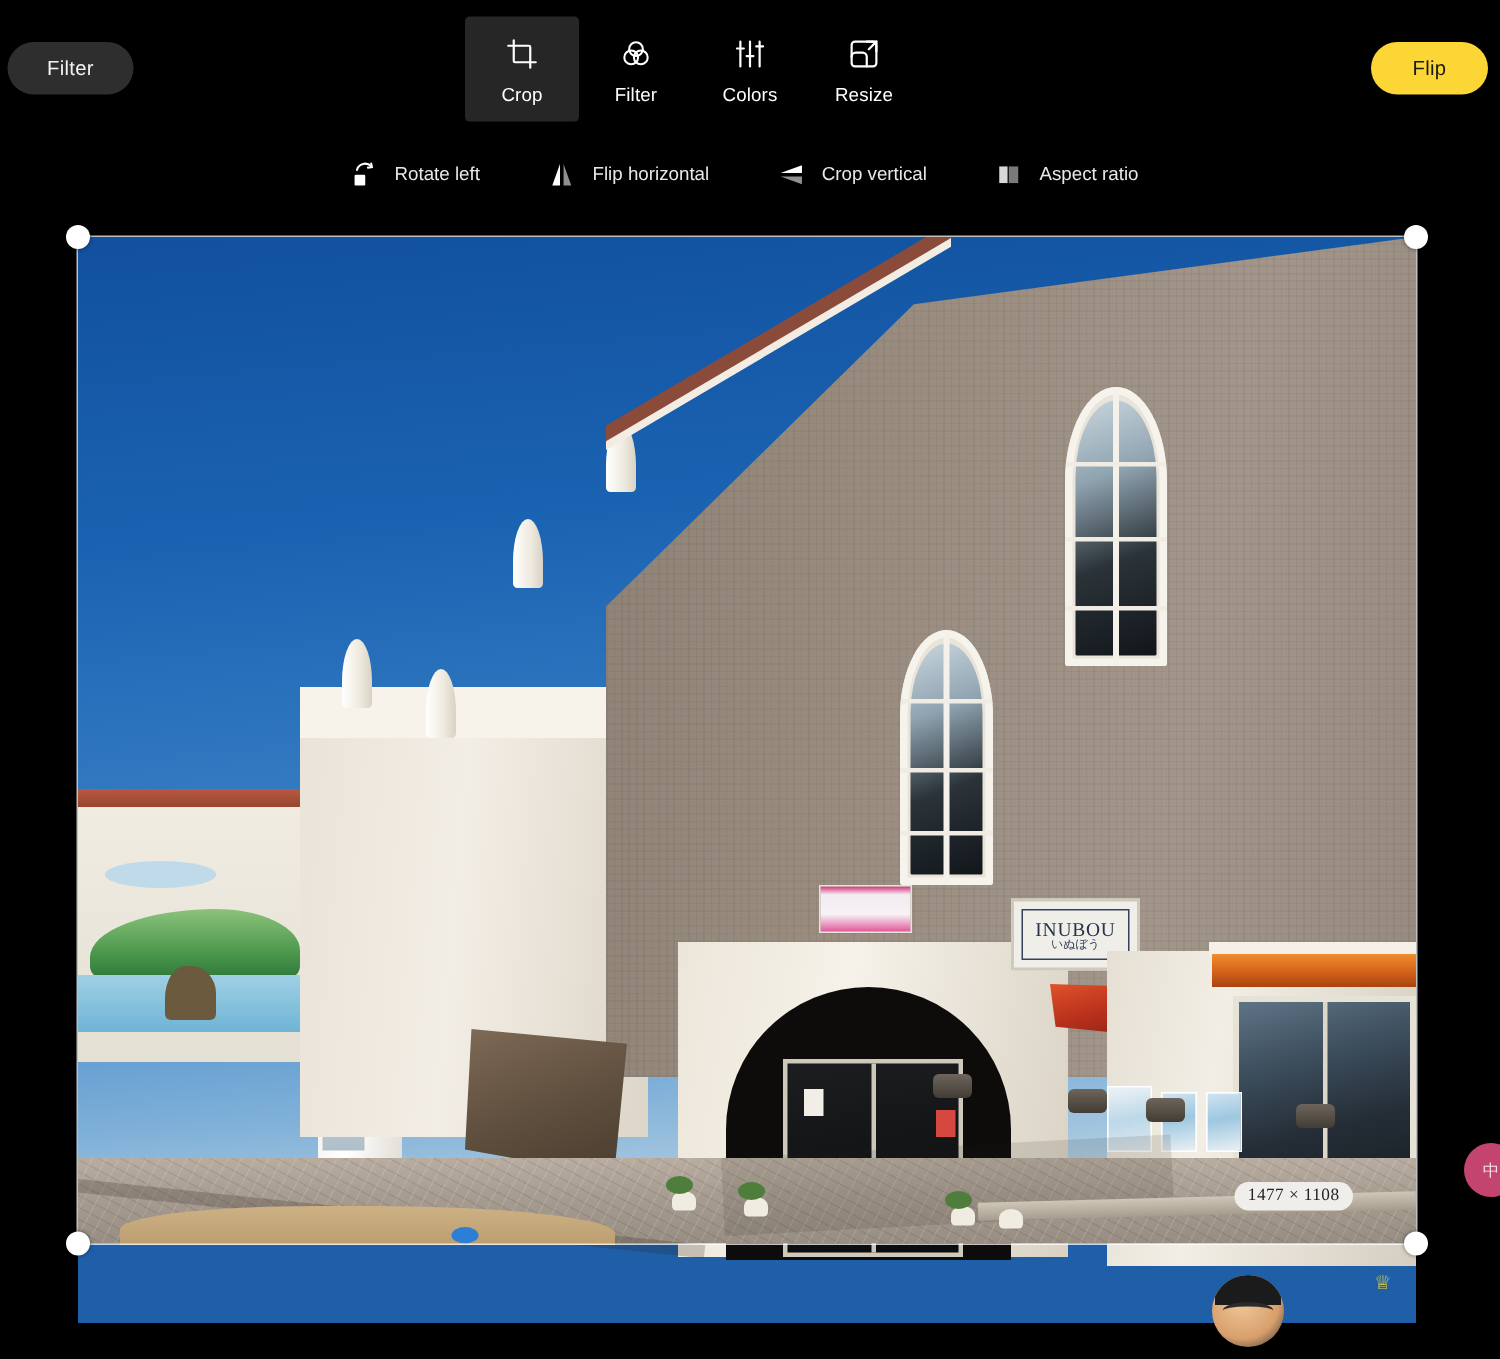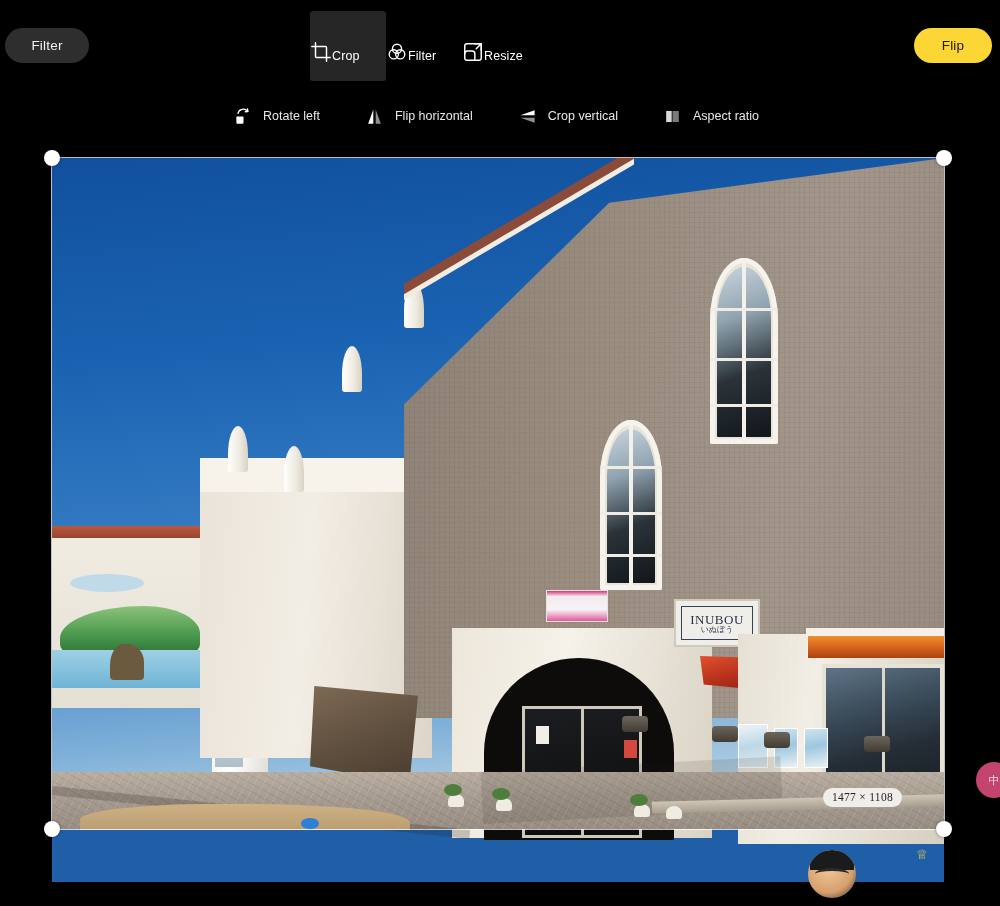--- a/index.html
+++ b/index.html
@@ -58,21 +58,21 @@
     position: absolute;
     left: 310px; top: 11px;
     display: flex;
     align-items: flex-start;
     height: 70px;
   }
   .tooltab {
     width: 76px;
     height: 70px;
     display: flex;
-    flex-direction: row;
+    flex-direction: column;
     align-items: center;
     justify-content: flex-start;
     padding-top: 12px;
     box-sizing: border-box;
     cursor: pointer;
     background: transparent;
     border-radius: 3px;
   }
   .tooltab.active {
     background: #262626;
@@ -688,20 +688,29 @@
       <span class="ticon">
         <svg width="22" height="22" viewBox="0 0 24 24" fill="none" stroke="#ffffff" stroke-width="1.5">
           <circle cx="12" cy="8.5" r="5"></circle>
           <circle cx="8.5" cy="14.5" r="5"></circle>
           <circle cx="15.5" cy="14.5" r="5"></circle>
         </svg>
       </span>
       <span class="tlabel">Filter</span>
     </div>
 
+    <div class="tooltab">
+      <span class="ticon">
+        <svg width="22" height="22" viewBox="0 0 24 24" fill="none" stroke="#ffffff" stroke-width="1.6" stroke-linecap="round">
+          <path d="M5 3 L5 21 M12 3 L12 21 M19 3 L19 21"></path>
+          <path d="M2.5 8 L7.5 8 M9.5 13.5 L14.5 13.5 M16.5 6.5 L21.5 6.5"></path>
+        </svg>
+      </span>
+      <span class="tlabel">Colors</span>
+    </div>
 
 
     <div class="tooltab">
       <span class="ticon">
         <svg width="22" height="22" viewBox="0 0 24 24" fill="none" stroke="#ffffff" stroke-width="1.6" stroke-linecap="round">
           <rect x="3" y="3" width="18" height="18" rx="2.5"></rect>
           <path d="M3 14 A3 3 0 0 1 6 11 L11 11 A3 3 0 0 1 14 14 L14 21"></path>
           <path d="M14 3 L21 3 L21 10"></path>
           <path d="M21 3 L15.5 8.5"></path>
         </svg>

